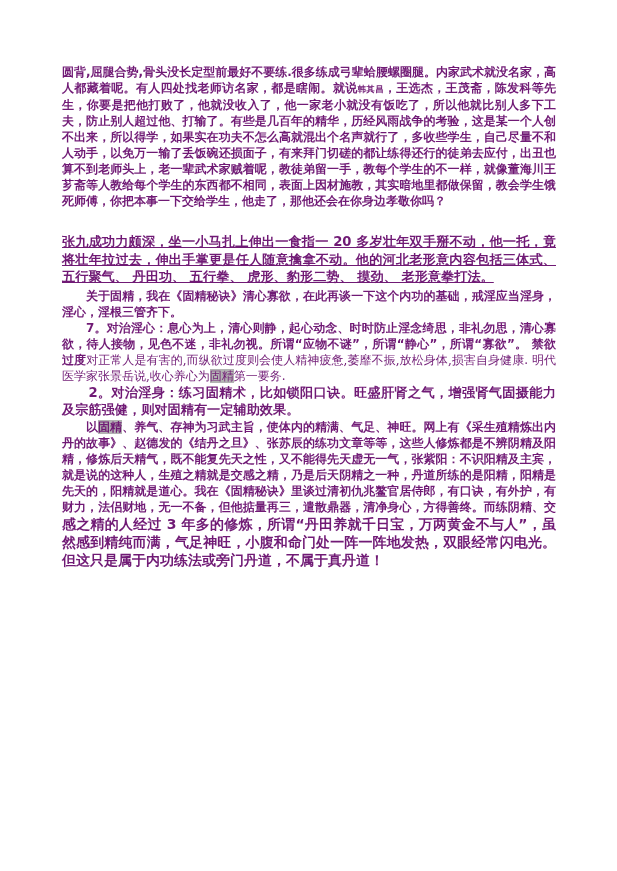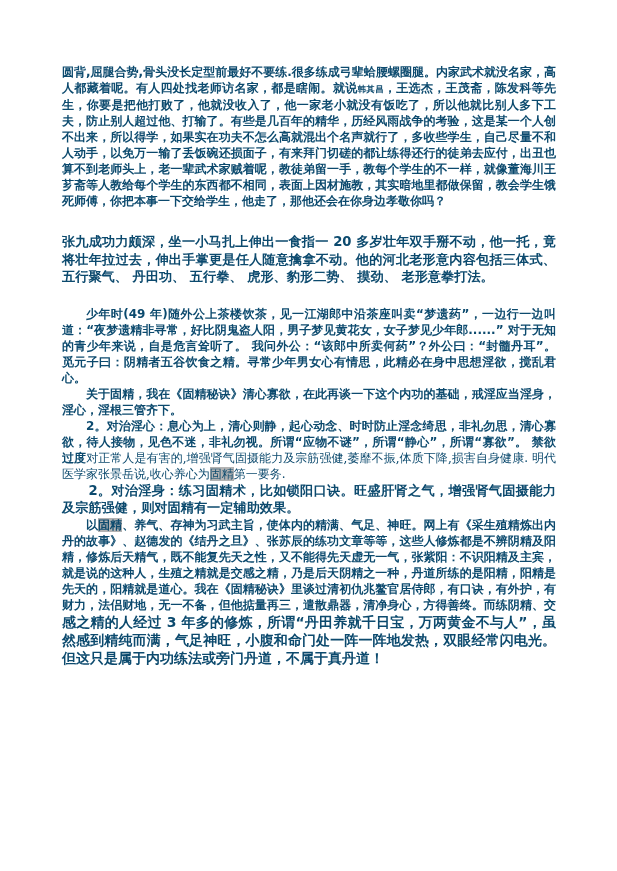--- a/index.html
+++ b/index.html
@@ -5,47 +5,46 @@
   html, body { margin: 0; padding: 0; background: #ffffff; }
   .page {
     position: relative;
     width: 617px;
     height: 871px;
     box-sizing: border-box;
     background: #ffffff;
     padding: 64px 61px 0 62px;
     overflow: hidden;
     font-family: "DejaVu Sans", sans-serif;
-    color: #0c4a6e;
+    color: #701a75;
   }
   .para {
     margin: 0;
     font-size: 12px;
     line-height: 16px;
     font-weight: 700;
     text-align: justify;
     word-break: break-all;
   }
   .para.indent { text-indent: 2em; }
   .para.size-large { font-size: 13.2px; line-height: 17.5px; }
   .para.gap-large { margin-bottom: 24px; }
-  .para.gap-normal { margin-bottom: 20px; }
+  .para.gap-normal { margin-bottom: 2px; text-decoration: underline; }
   .run-bold { font-weight: 700; }
   .run-small { font-size: 8.5px; font-weight: 700; }
   .run-light { font-weight: 400; font-family: "DejaVu Serif", serif; }
   .run-highlight { font-weight: 700; background: #b3b3b3; }
   .run-light-highlight { font-weight: 400; font-family: "DejaVu Serif", serif; background: #b3b3b3; }
   .run-large { font-size: 14px; line-height: 18px; font-weight: 700; }
 </style>
 </head>
 <body>
 
 <div class="page">
   <div id="doc-body">
       <p class="para body gap-large"><span class="run-bold">圆背,屈腿合势,骨头没长定型前最好不要练.很多练成弓辈蛤腰螺圈腿。内家武术就没名家，高人都藏着呢。有人四处找老师访名家，都是瞎闹。就说</span><span class="run-small">韩其昌</span><span class="run-bold">，王选杰，王茂斋，陈发科等先生，你要是把他打败了，他就没收入了，他一家老小就没有饭吃了，所以他就比别人多下工夫，防止别人超过他、打输了。有些是几百年的精华，历经风雨战争的考验，这是某一个人创不出来，所以得学，如果实在功夫不怎么高就混出个名声就行了，多收些学生，自己尽量不和人动手，以免万一输了丢饭碗还损面子，有来拜门切磋的都让练得还行的徒弟去应付，出丑也算不到老师头上，老一辈武术家贼着呢，教徒弟留一手，教每个学生的不一样，就像董海川王芗斋等人教给每个学生的东西都不相同，表面上因材施教，其实暗地里都做保留，教会学生饿死师傅，你把本事一下交给学生，他走了，那他还会在你身边孝敬你吗？</span></p>
       <p class="para size-large gap-normal"><span class="run-bold">张九成功力颇深，坐一小马扎上伸出一食指一 20 多岁壮年双手掰不动，他一托，竟将壮年拉过去，伸出手掌更是任人随意擒拿不动。他的河北老形意内容包括三体式、五行聚气、 丹田功、 五行拳、 虎形、豹形二势、 摸劲、 老形意拳打法。</span></p>
-      <p class="para body indent"><span class="run-bold">少年时(49 年)随外公上茶楼饮茶，见一江湖郎中沿茶座叫卖“梦遗药”，一边行一边叫道：“夜梦遗精非寻常，好比阴鬼盗人阳，男子梦见黄花女，女子梦见少年郎......” 对于无知的青少年来说，自是危言耸听了。 我问外公：“该郎中所卖何药”？外公曰：“封髓丹耳”。 觅元子曰：阴精者五谷饮食之精。寻常少年男女心有情思，此精必在身中思想淫欲，搅乱君心。</span></p>
       <p class="para body indent"><span class="run-bold">关于固精，我在《固精秘诀》清心寡欲，在此再谈一下这个内功的基础，戒淫应当淫身，淫心，淫根三管齐下。</span></p>
-      <p class="para body indent"><span class="run-bold">2。对治淫心：息心为上，清心则静，起心动念、时时防止淫念绮思，非礼勿思，清心寡欲，待人接物，见色不迷，非礼勿视。所谓“应物不谜”，所谓“静心”，所谓“寡欲”。 禁欲过度</span><span class="run-light">对正常人是有害的,增强肾气固摄能力及宗筋强健,萎靡不振,体质下降,损害自身健康. 明代医学家张景岳说,收心养心为</span><span class="run-light-highlight">固精</span><span class="run-light">第一要务.</span></p>
+      <p class="para body indent"><span class="run-bold">7。对治淫心：息心为上，清心则静，起心动念、时时防止淫念绮思，非礼勿思，清心寡欲，待人接物，见色不迷，非礼勿视。所谓“应物不谜”，所谓“静心”，所谓“寡欲”。 禁欲过度</span><span class="run-light">对正常人是有害的,而纵欲过度则会使人精神疲惫,萎靡不振,放松身体,损害自身健康. 明代医学家张景岳说,收心养心为</span><span class="run-light-highlight">固精</span><span class="run-light">第一要务.</span></p>
       <p class="para size-large indent"><span class="run-bold">2。对治淫身：练习固精术，比如锁阳口诀。旺盛肝肾之气，增强肾气固摄能力及宗筋强健，则对固精有一定辅助效果。</span></p>
       <p class="para body indent"><span class="run-bold">以</span><span class="run-highlight">固精</span><span class="run-bold">、养气、存神为习武主旨，使体内的精满、气足、神旺。网上有《采生殖精炼出内丹的故事》、赵德发的《结丹之旦》、张苏辰的练功文章等等，这些人修炼都是不辨阴精及阳精，修炼后天精气，既不能复先天之性，又不能得先天虚无一气，张紫阳：不识阳精及主宾，就是说的这种人，生殖之精就是交感之精，乃是后天阴精之一种，丹道所练的是阳精，阳精是先天的，阳精就是道心。我在《固精秘诀》里谈过清初仇兆鳌官居侍郎，有口诀，有外护，有财力，法侣财地，无一不备，但他掂量再三，遣散鼎器，清净身心，方得善终。而练阴精、交</span><span class="run-large">感之精的人经过 3 年多的修炼，所谓“丹田养就千日宝，万两黄金不与人”，虽然感到精纯而满，气足神旺，小腹和命门处一阵一阵地发热，双眼经常闪电光。但这只是属于内功练法或旁门丹道，不属于真丹道！</span></p>
     </div>
 </div>
 
 </body></html>

